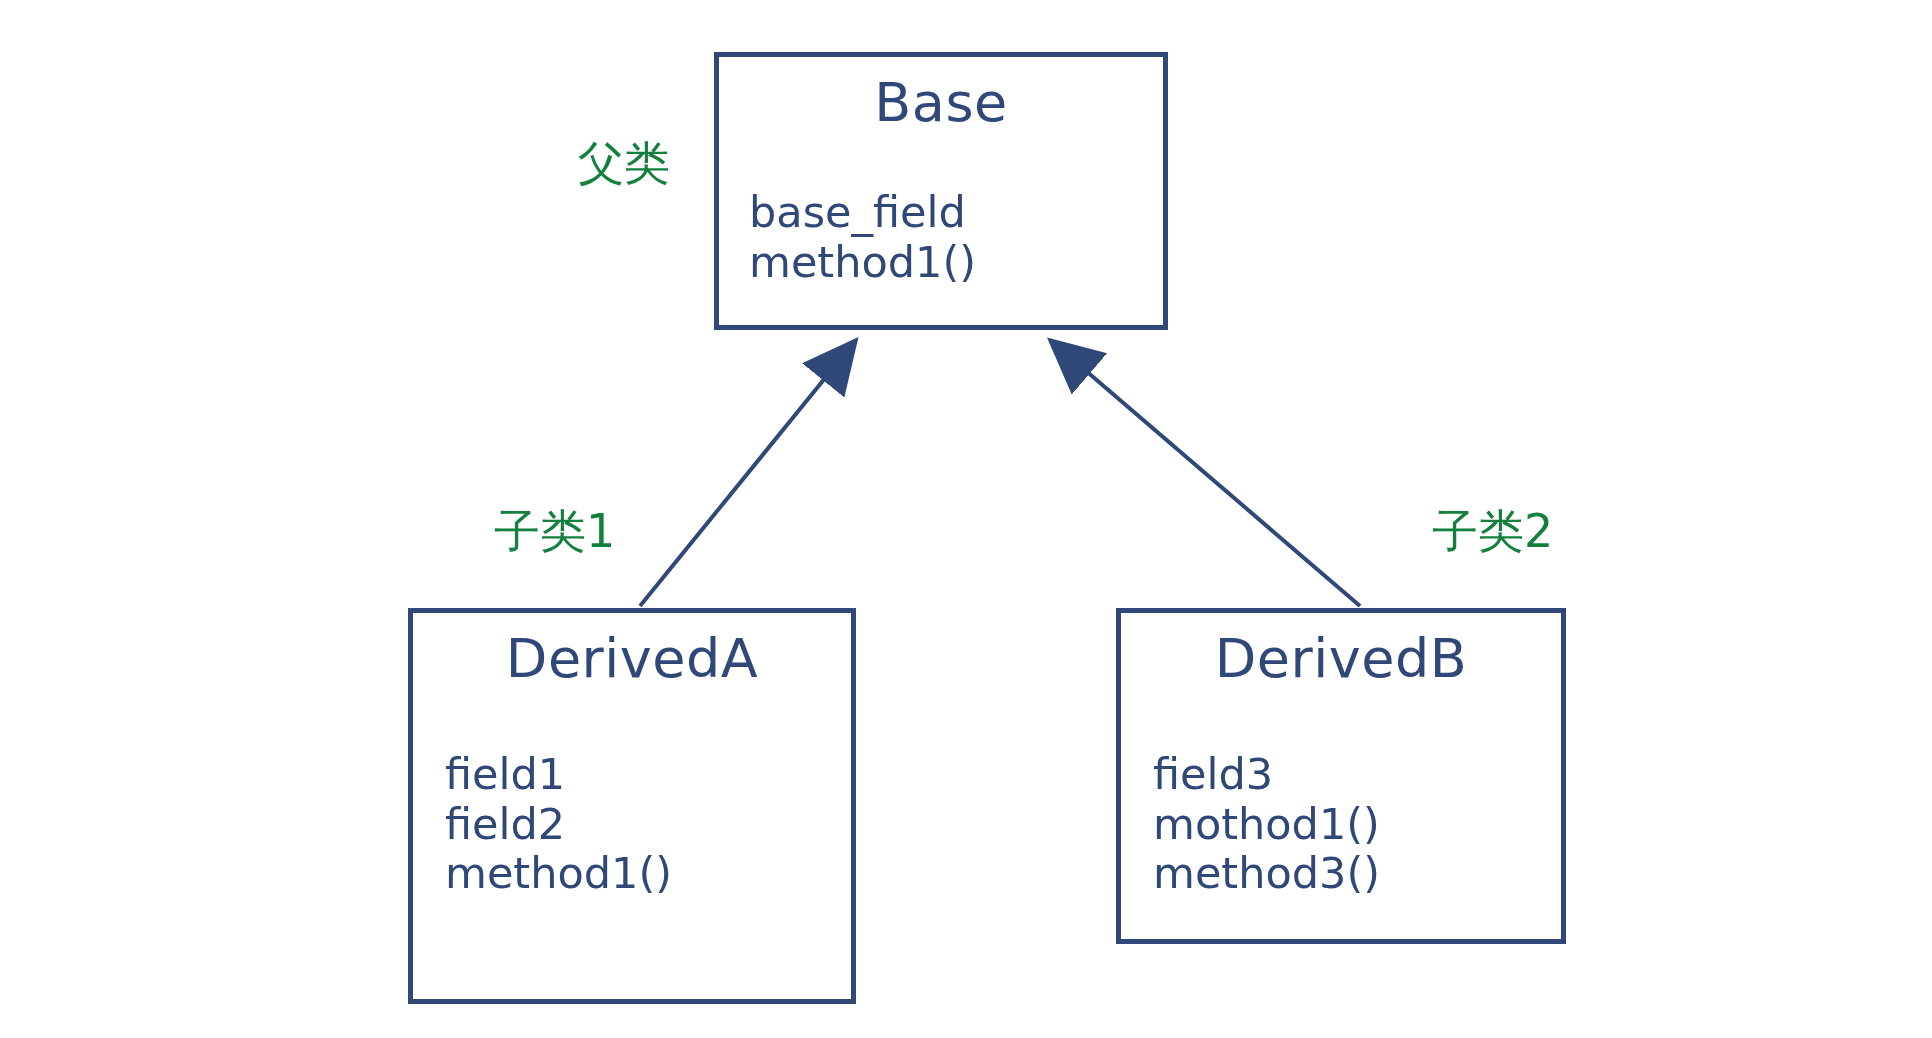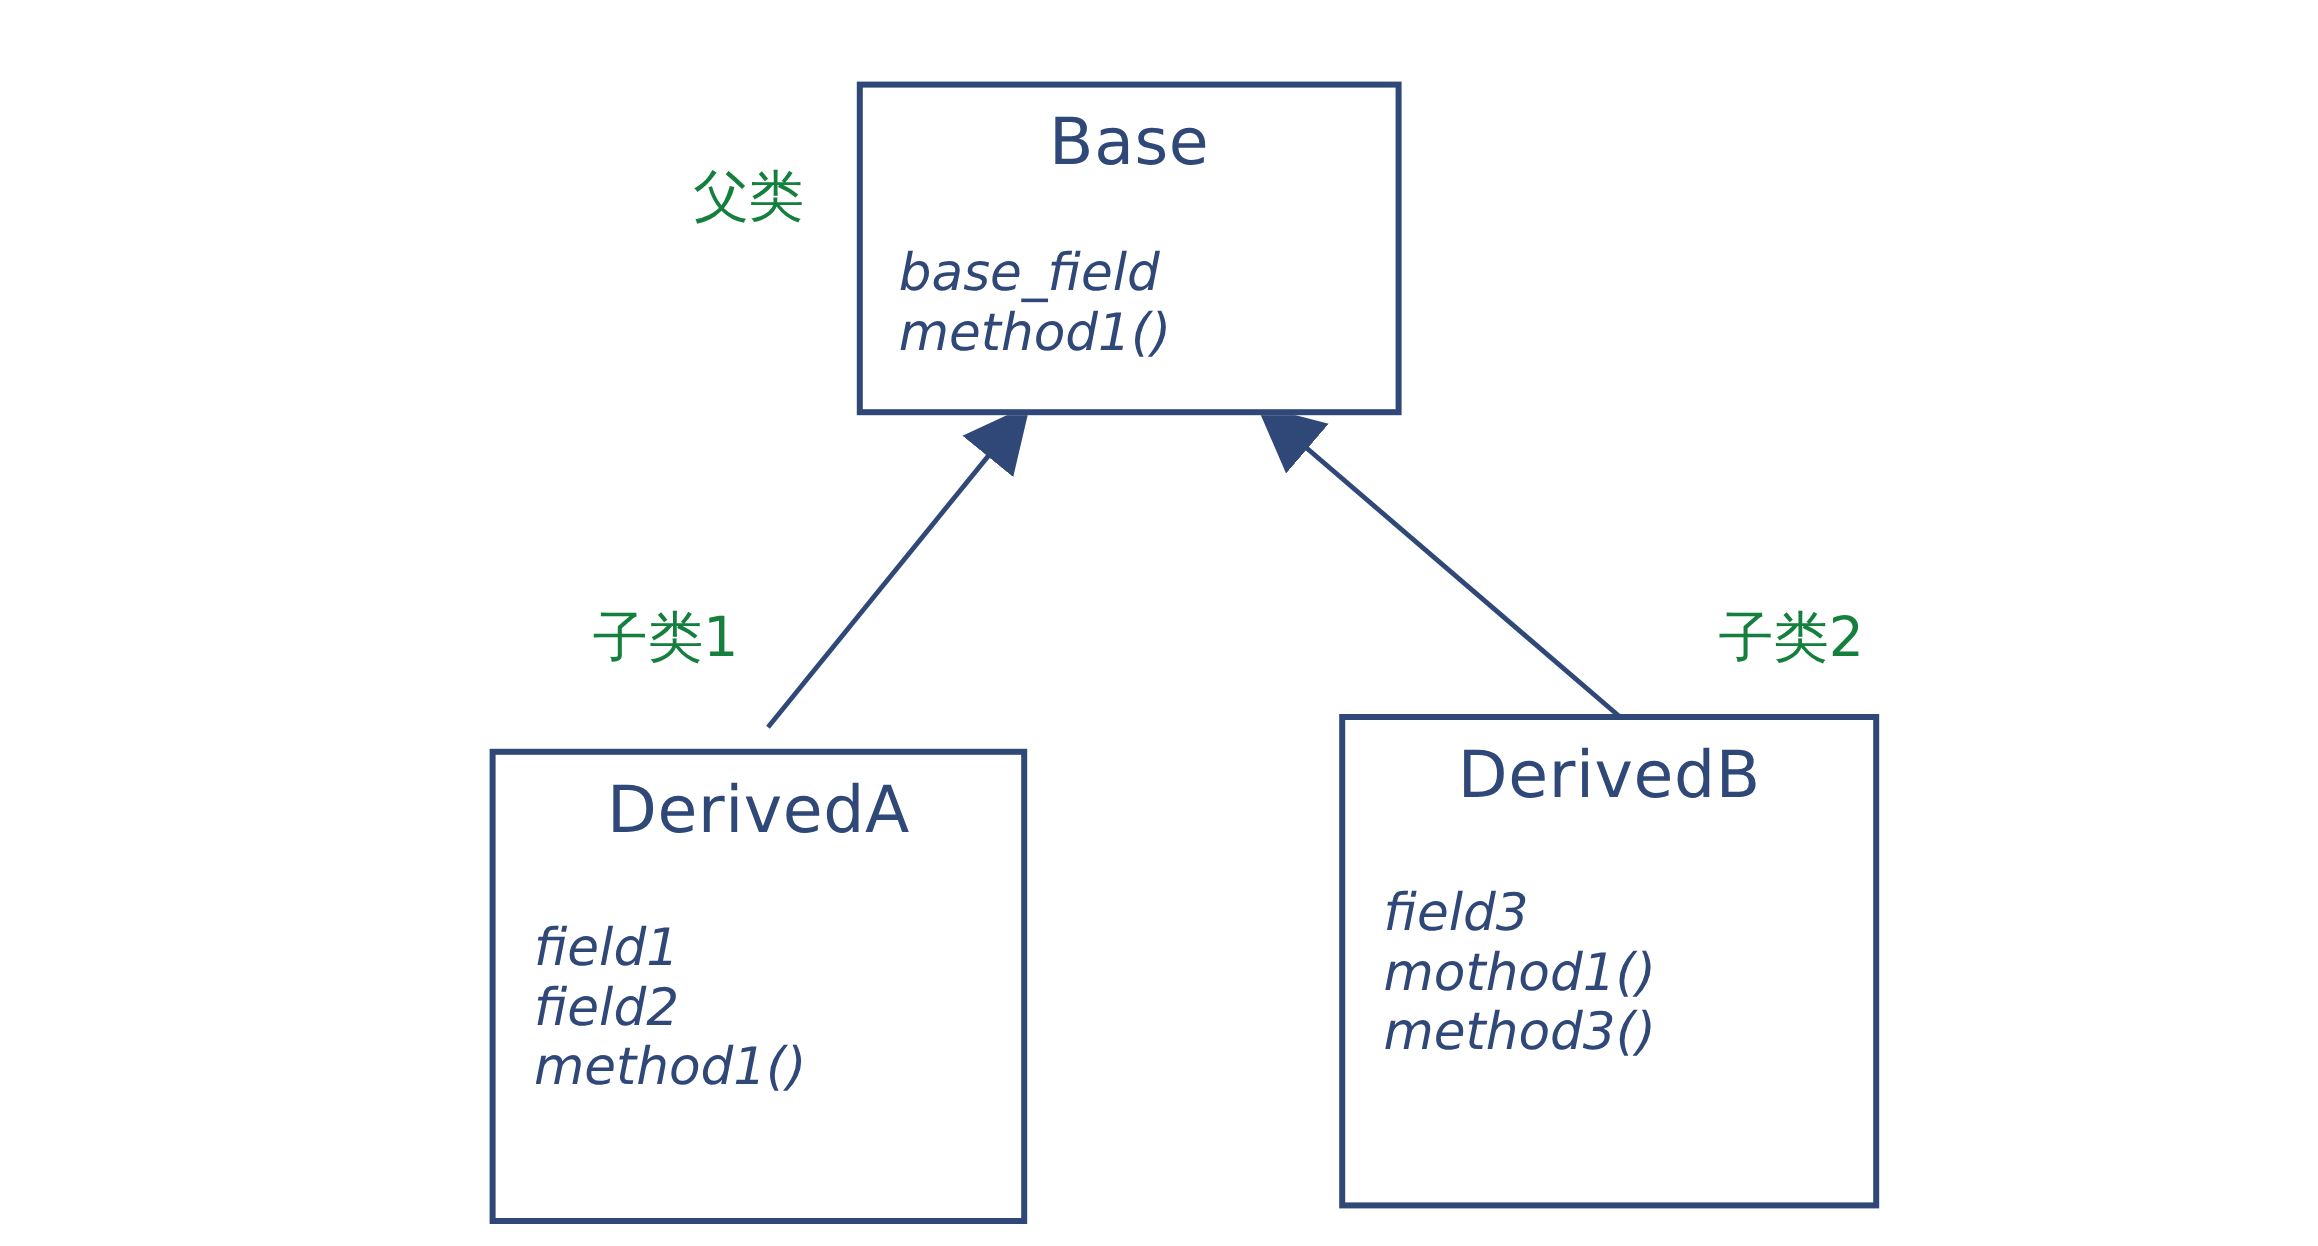--- a/index.html
+++ b/index.html
@@ -25,37 +25,35 @@
     width: 1932px;
     height: 1038px;
     pointer-events: none;
   }
   .uml-box {
     position: absolute;
     box-sizing: border-box;
     border: 5px solid #2f4878;
     background: #ffffff;
     color: #2f4878;
-    margin-top: 16px;
   }
   .box-title {
     text-align: center;
     color: #2f4878;
     font-size: 54px;
     line-height: 1.05;
     letter-spacing: 0.5px;
     white-space: nowrap;
   }
   .box-members {
     color: #2f4878;
     font-size: 43px;
     line-height: 1.16;
     text-align: left;
     white-space: nowrap;
-    font-style: italic;
   }
   .member-row {
     display: block;
   }
 
   
   #box-base {
     left: 714px;
     top: 52px;
     width: 454px;
@@ -80,23 +78,23 @@
     margin-top: 18px;
   }
   #box-derived-a .box-members {
     margin-top: 62px;
     margin-left: 32px;
   }
 
   
   #box-derived-b {
     left: 1116px;
-    top: 579px;
+    top: 608px;
     width: 450px;
-    height: 412px;
+    height: 336px;
   }
   #box-derived-b .box-title {
     margin-top: 18px;
   }
   #box-derived-b .box-members {
     margin-top: 62px;
     margin-left: 32px;
   }
 
   

